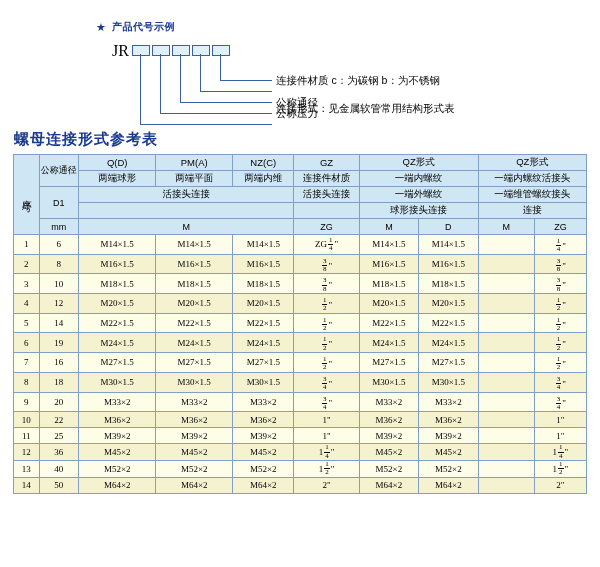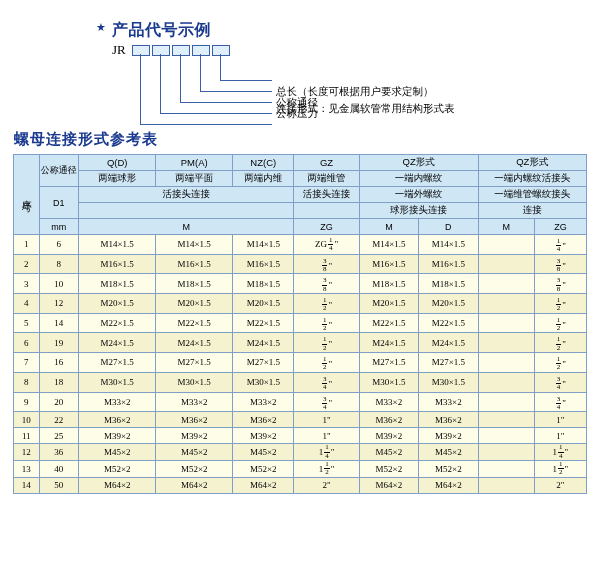--- a/index.html
+++ b/index.html
@@ -19,37 +19,37 @@
   
   #legend-area {
     position: relative;
     height: 128px;
     width: 600px;
   }
   #legend-title {
     position: absolute;
     left: 112px;
     top: 20px;
-    font-size: 16px;
+    font-size: 10px;
     font-weight: bold;
     color: #1a3a8f;
     letter-spacing: 0.5px;
   }
   #legend-star {
     position: absolute;
     left: 96px;
     top: 21px;
     font-size: 11px;
     color: #1a3a8f;
   }
   #code-label {
     position: absolute;
     left: 112px;
     top: 42px;
-    font-size: 13px;
+    font-size: 16px;
     font-family: "Liberation Serif", serif;
     color: #000;
   }
   .code-box {
     position: absolute;
     top: 45px;
     width: 16px;
     height: 9px;
     border: 1px solid #3a5fa8;
     background: #dff0fb;
@@ -161,21 +161,21 @@
 
   <div class="leader-v" style="left:180px; top:54px; height:48px;"></div>
   <div class="leader-h" style="left:180px; top:102px; width:92px;"></div>
 
   <div class="leader-v" style="left:160px; top:54px; height:59px;"></div>
   <div class="leader-h" style="left:160px; top:113px; width:112px;"></div>
 
   <div class="leader-v" style="left:140px; top:54px; height:70px;"></div>
   <div class="leader-h" style="left:140px; top:124px; width:132px;"></div>
 
-  <div class="legend-text" style="left:276px; top:85px;">总长（长度可根据用户要求定制）</div>
+  <div class="legend-text" style="left:276px; top:74px;">连接件材质  c：为碳钢  b：为不锈钢</div>
   <div class="legend-text" style="left:276px; top:96px;">公称通径</div>
   <div class="legend-text" style="left:276px; top:107px;">公称压力</div>
   <div class="legend-text" style="left:276px; top:102px;">连接形式：见金属软管常用结构形式表</div>
 </div>
 
 <div id="table-title">螺母连接形式参考表</div>
 
 <table id="spec-table">
   <thead>
     <tr>
@@ -189,21 +189,21 @@
       <td class="hdr c-pm hdr-cn">PM(A)</td>
       <td class="hdr c-nz hdr-cn">NZ(C)</td>
       <td class="hdr c-gz hdr-cn">GZ</td>
       <td class="hdr hdr-cn" colspan="2">QZ形式</td>
       <td class="hdr hdr-cn" colspan="2">QZ形式</td>
     </tr>
     <tr>
       <td class="hdr hdr-cn">两端球形</td>
       <td class="hdr hdr-cn">两端平面</td>
       <td class="hdr hdr-cn">两端内维</td>
-      <td class="hdr hdr-cn">两端维管</td>
+      <td class="hdr hdr-cn">连接件材质</td>
       <td class="hdr hdr-cn" colspan="2">一端内螺纹</td>
       <td class="hdr hdr-cn" colspan="2">一端内螺纹活接头</td>
     </tr>
     <tr>
       <td class="hdr dn" rowspan="2">D1</td>
       <td class="hdr hdr-cn" colspan="3">活接头连接</td>
       <td class="hdr hdr-cn">活接头连接</td>
       <td class="hdr hdr-cn" colspan="2">一端外螺纹</td>
       <td class="hdr hdr-cn" colspan="2">一端维管螺纹接头</td>
     </tr>

